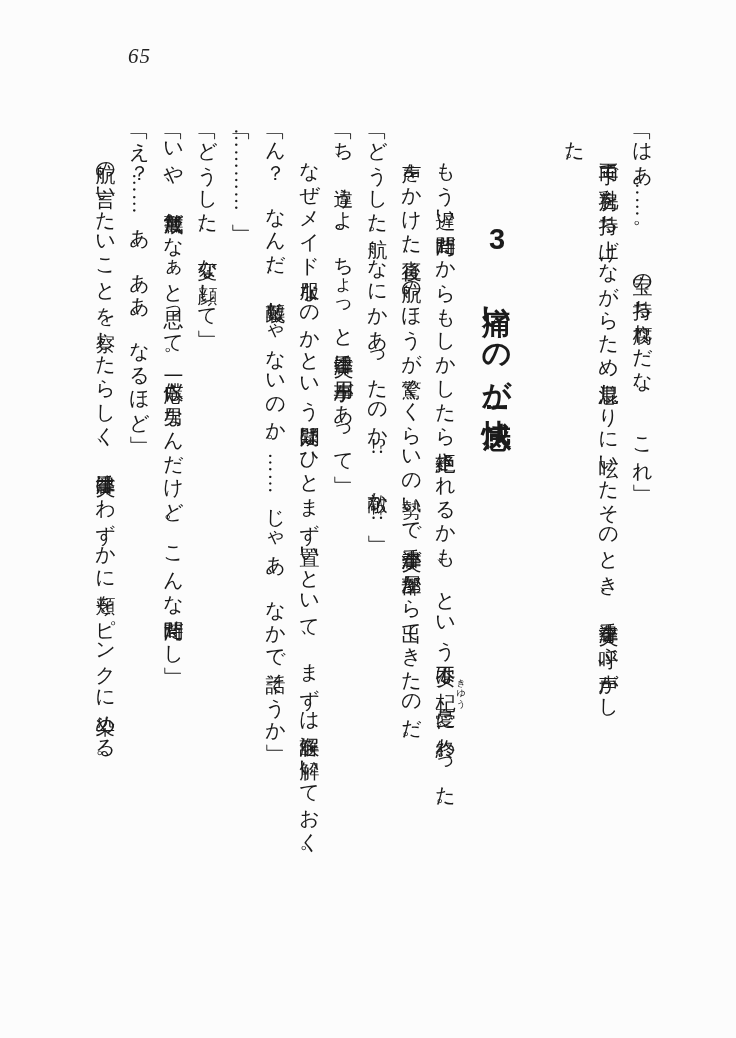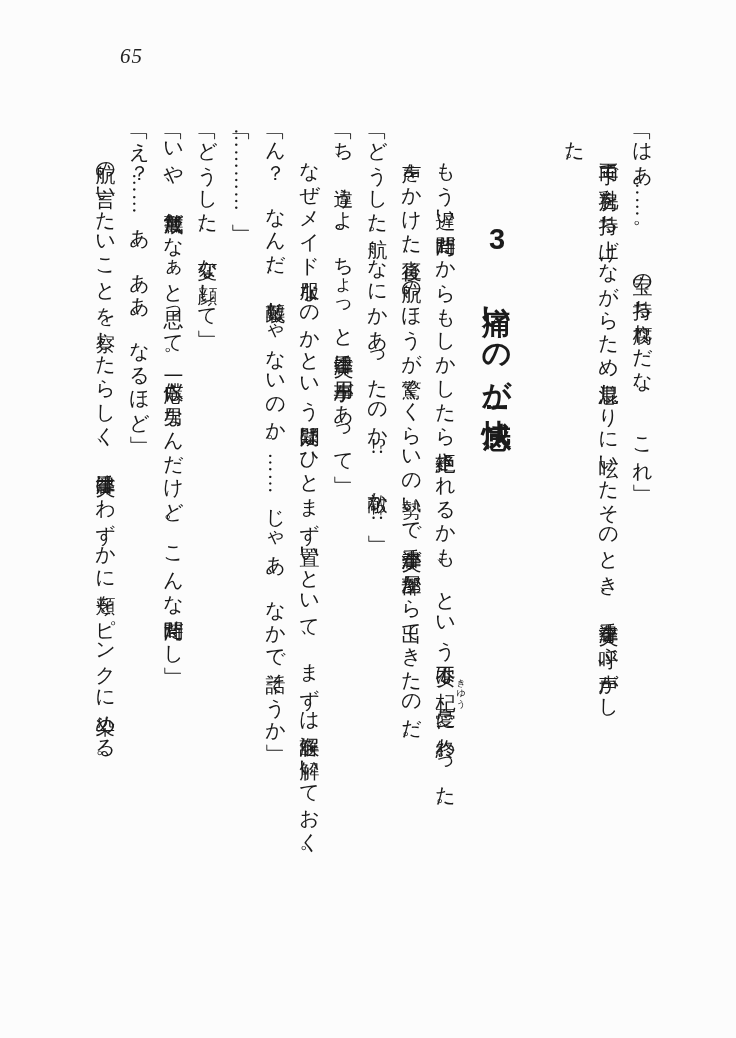--- a/index.html
+++ b/index.html
@@ -9,21 +9,21 @@
   .page {
     position: relative;
     width: 736px;
     height: 1038px;
     background: #fcfcfc;
     overflow: hidden;
   }
   .page-number {
     position: absolute;
     top: 44px;
-    left: 120px;
+    left: 128px;
     font-family: "Liberation Serif", "DejaVu Serif", serif;
     font-style: italic;
     font-size: 21px;
     letter-spacing: 1px;
     color: #222;
   }
   .content {
     position: absolute;
     top: 127px;
     right: 76px;

